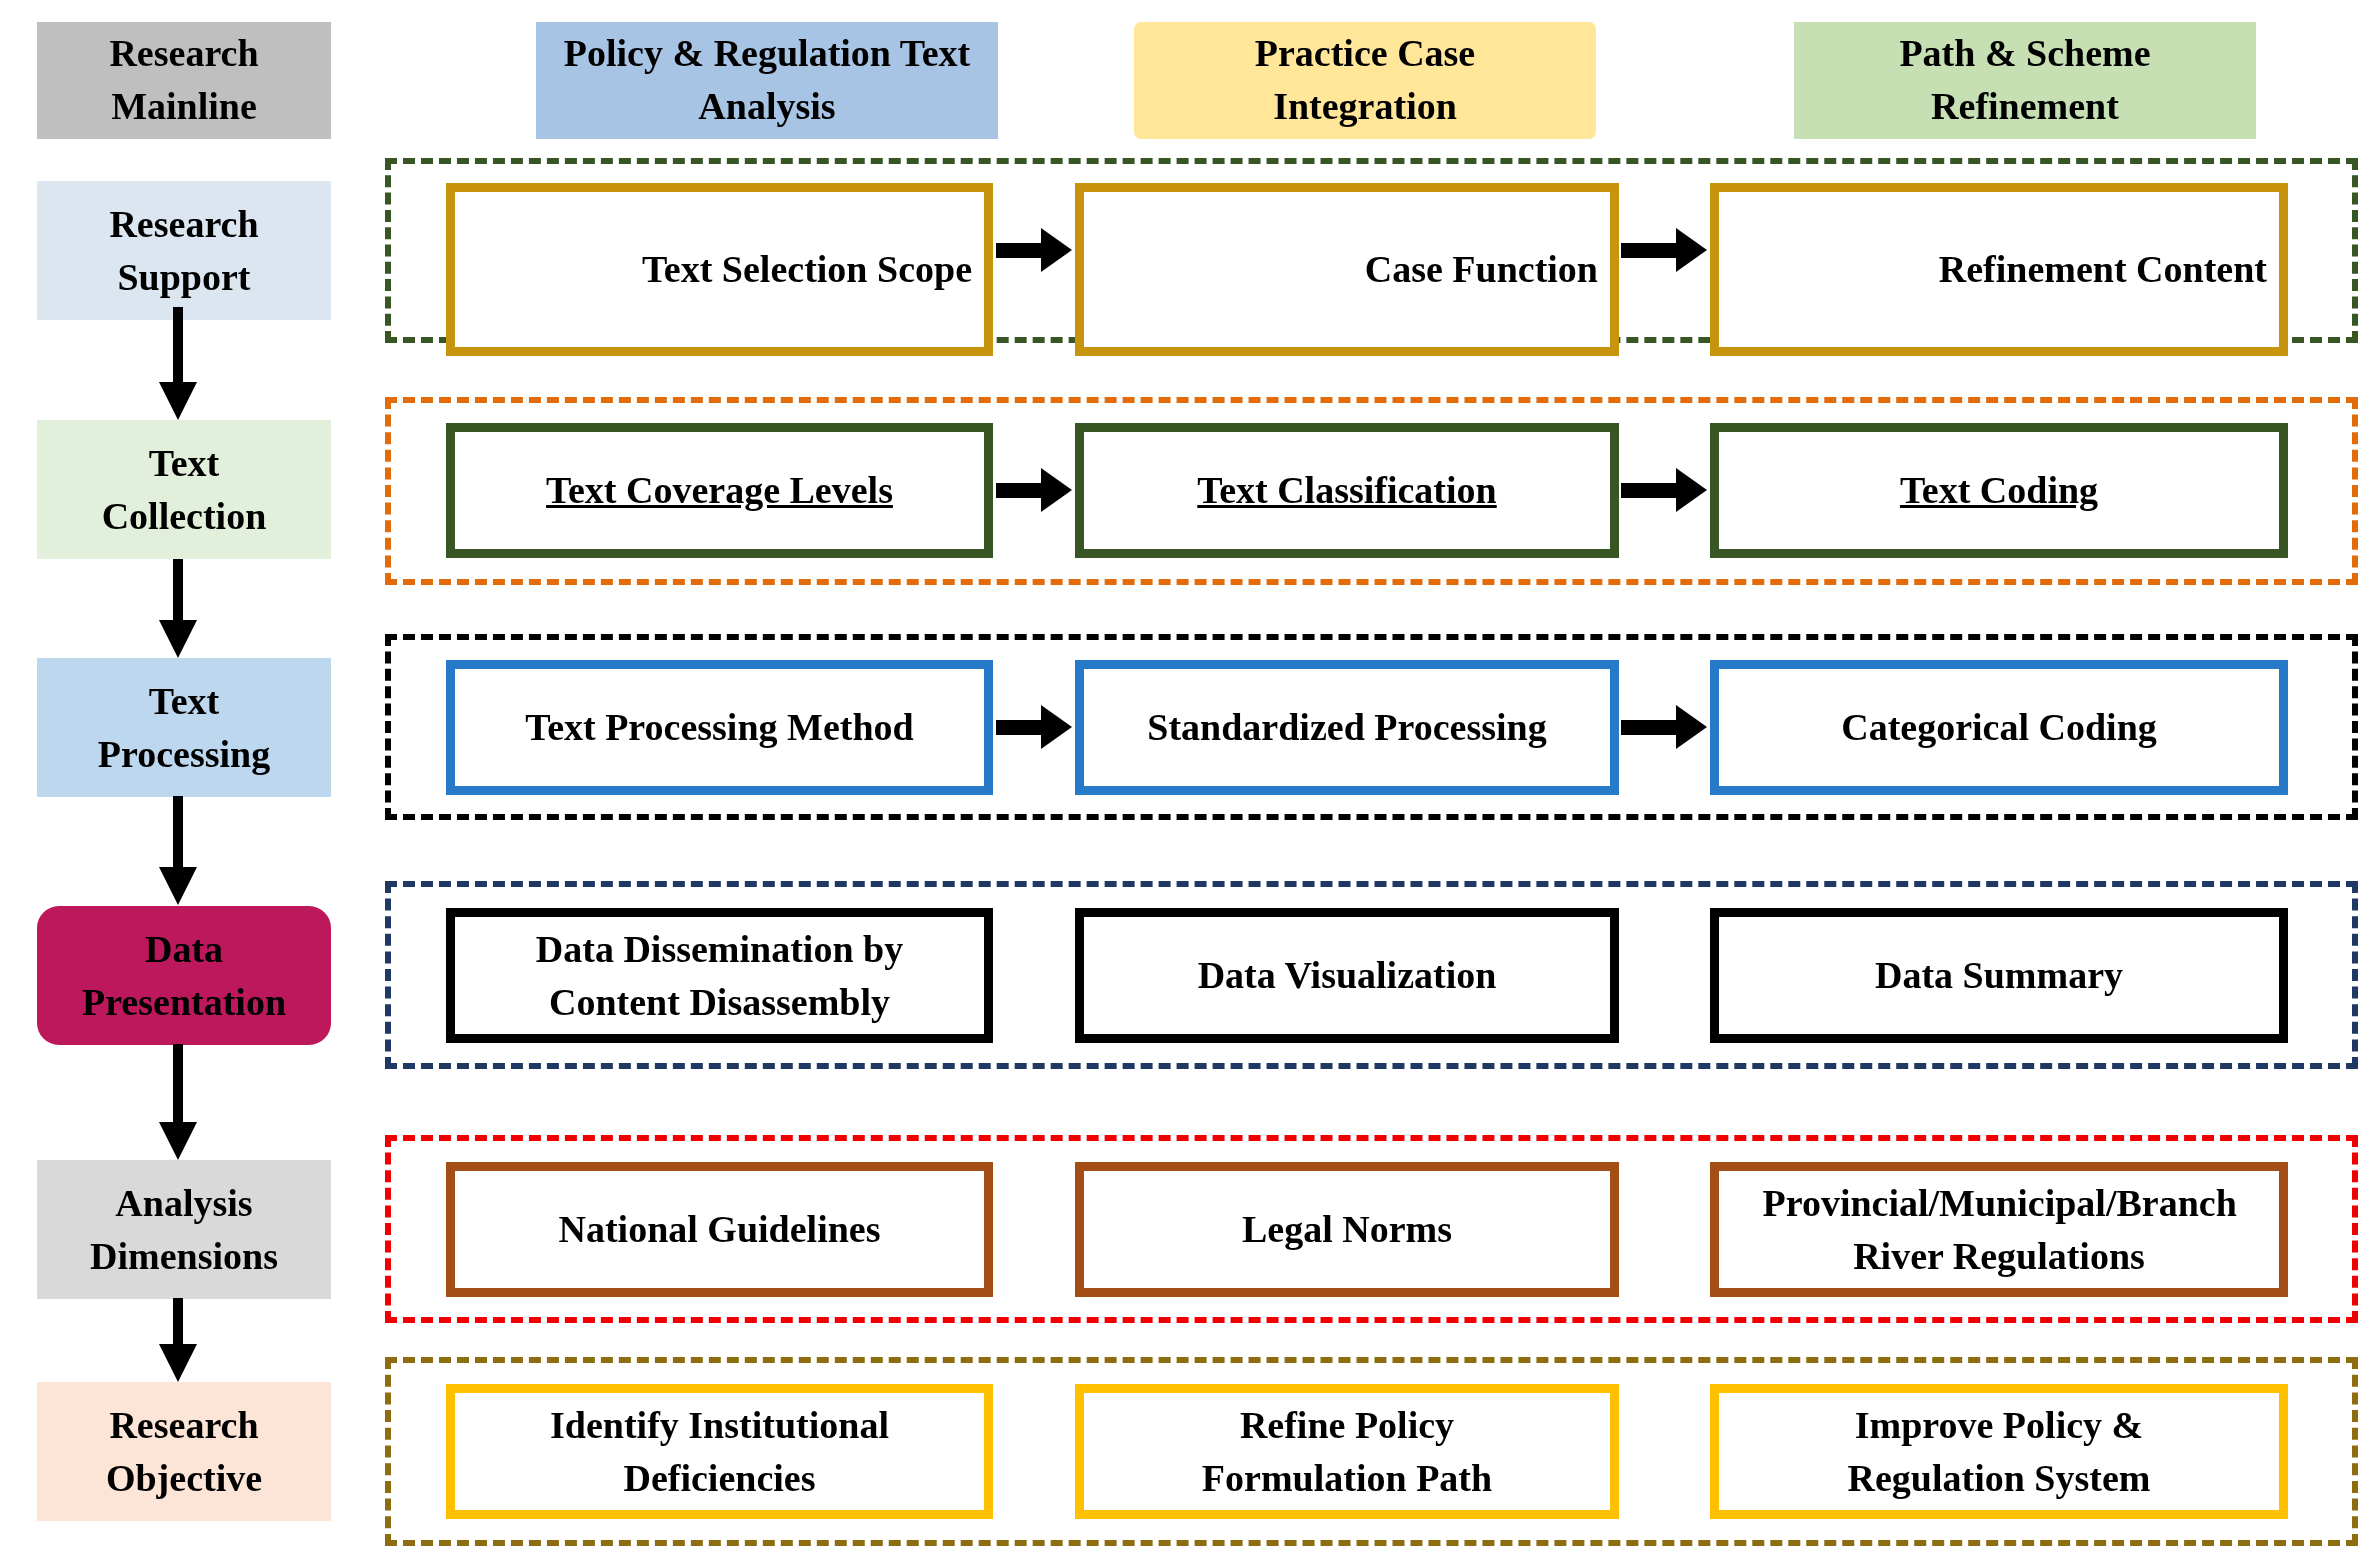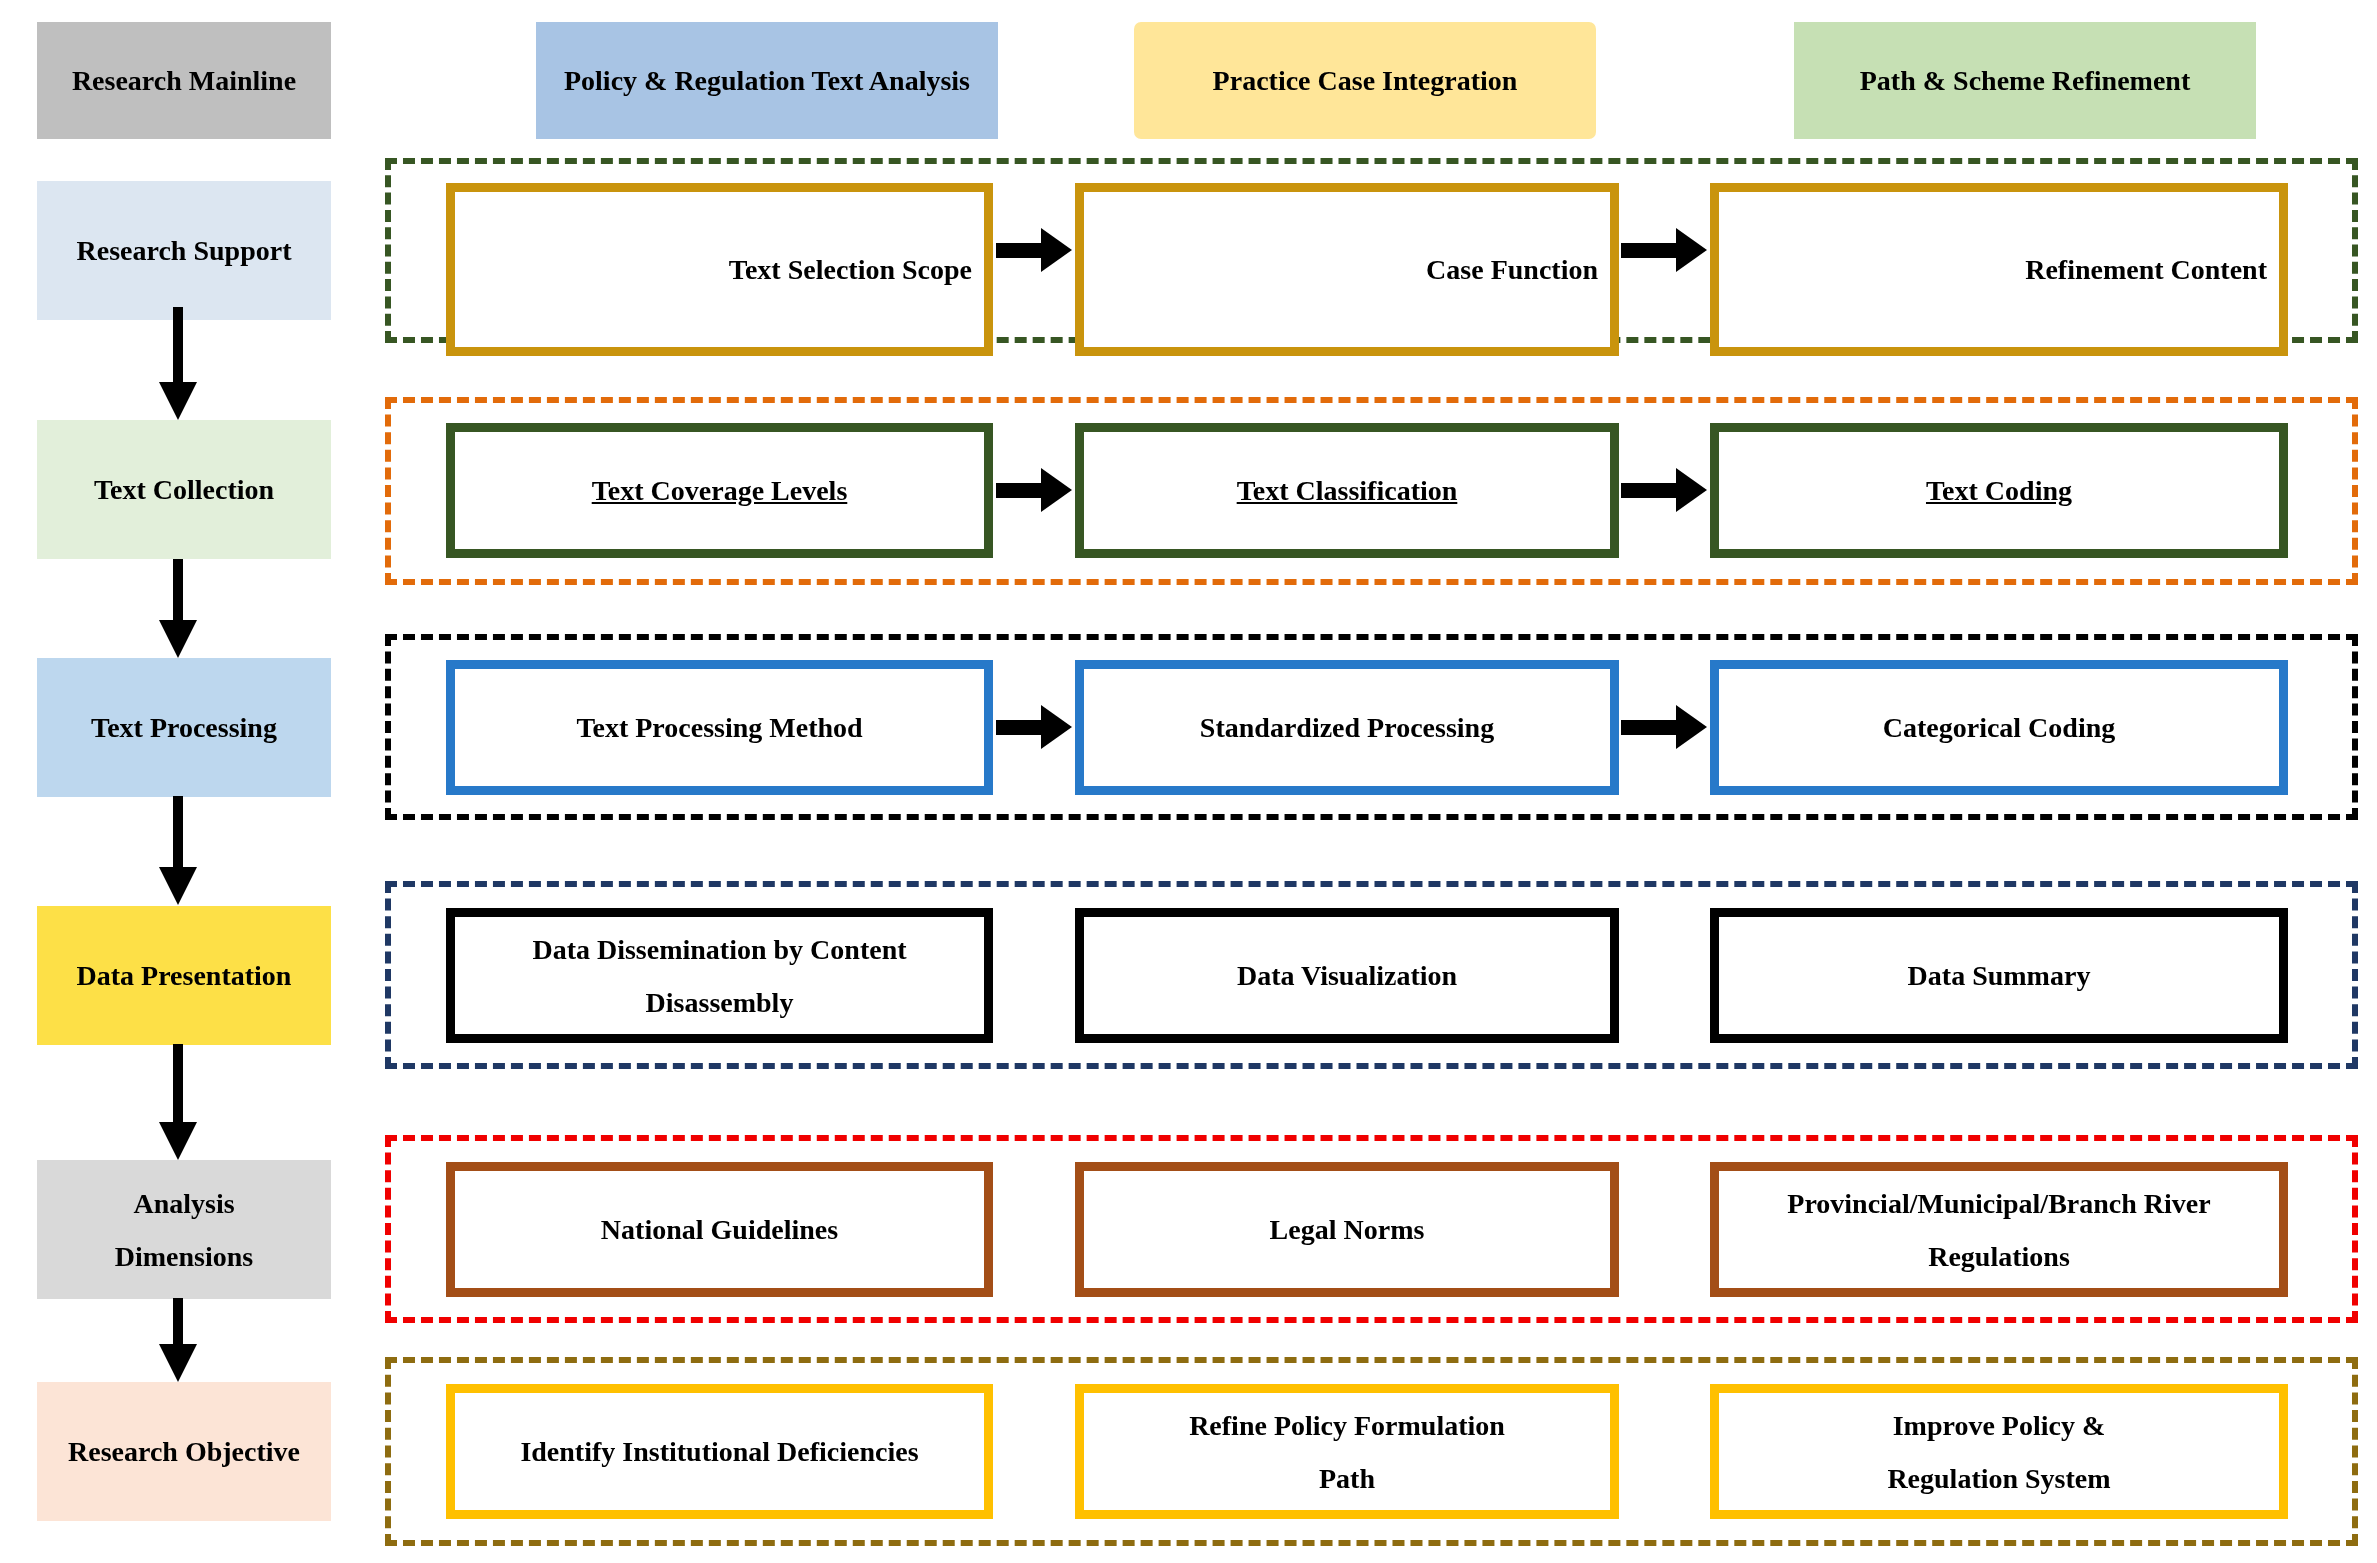--- a/index.html
+++ b/index.html
@@ -1,21 +1,21 @@
 <!DOCTYPE html>
 <html style="font-size:10.8px"><head>
 <meta charset="utf-8">
 <style>
   html,body{margin:0;padding:0;background:#ffffff;}
   .canvas{
     position:relative;width:2377px;height:1563px;background:#ffffff;
     font-family:"Liberation Serif","DejaVu Serif",serif;font-weight:700;color:#000;
     overflow:hidden;
   }
-  .lbl{font-size:28px;line-height:53px;text-align:center;}
+  .lbl{font-size:38px;line-height:53px;text-align:center;}
   .hdr,.stage{
     position:absolute;display:flex;align-items:center;justify-content:center;
     padding:0 27px;box-sizing:border-box;
   }
   .group{position:absolute;border:6px dashed #000;box-sizing:border-box;}
   .fbox{
     position:absolute;background:#ffffff;border:9.5px solid #000;box-sizing:border-box;
     display:flex;align-items:center;justify-content:center;padding:0 12px;
   }
   
@@ -93,21 +93,21 @@
 
   <div class="stage s1" style="background-color: rgb(220, 230, 241);">
     <div class="lbl">Research Support</div>
   </div>
   <div class="stage s2" style="background-color: rgb(226, 239, 218);">
     <div class="lbl">Text Collection</div>
   </div>
   <div class="stage s3" style="background-color: rgb(189, 215, 238);">
     <div class="lbl">Text Processing</div>
   </div>
-  <div class="stage s4" style="background-color: #fde047;">
+  <div class="stage s4" style="background-color: #be185d; border-radius: 22px;">
     <div class="lbl">Data Presentation</div>
   </div>
   <div class="stage s5" style="background-color: rgb(217, 217, 217);">
     <div class="lbl">Analysis Dimensions</div>
   </div>
   <div class="stage s6" style="background-color: rgb(252, 228, 214);">
     <div class="lbl">Research Objective</div>
   </div>
 
   <div class="varrow va-1">

